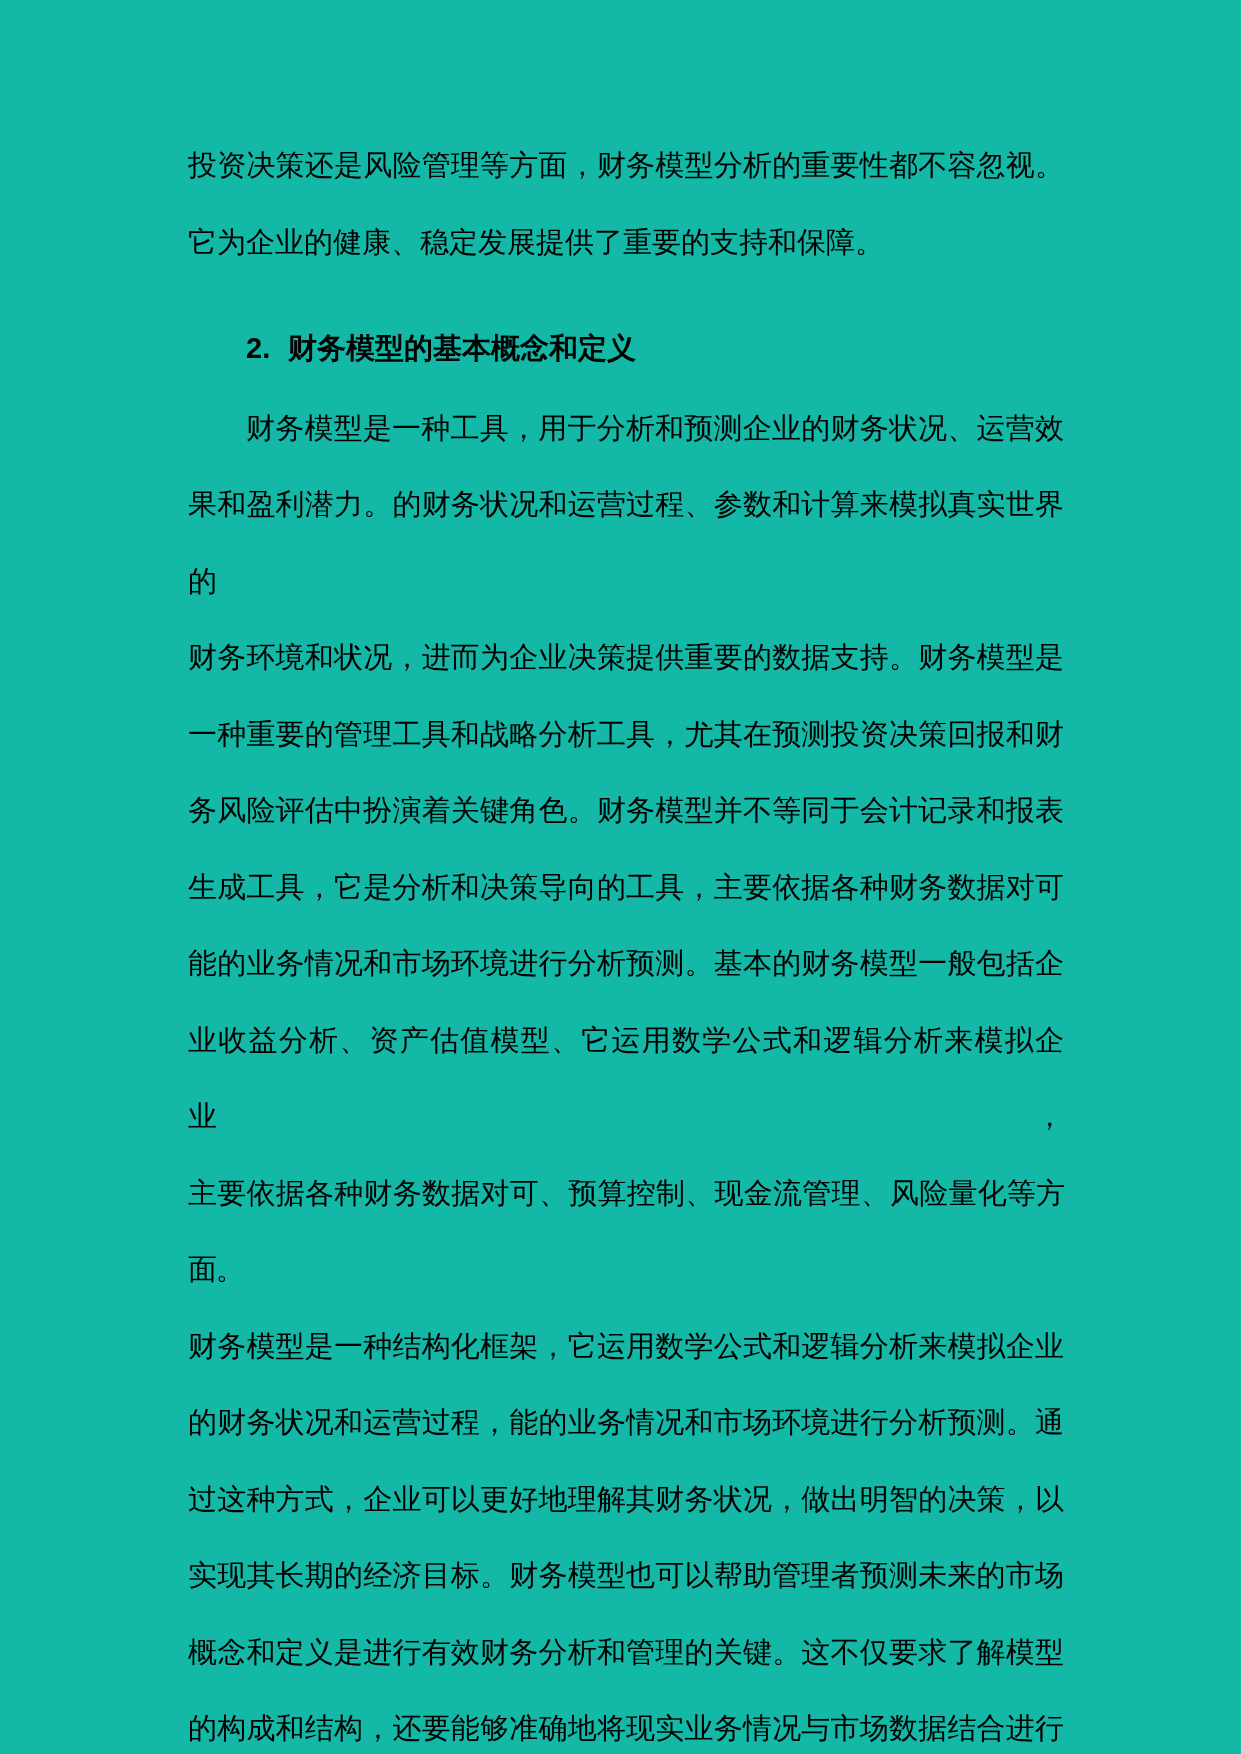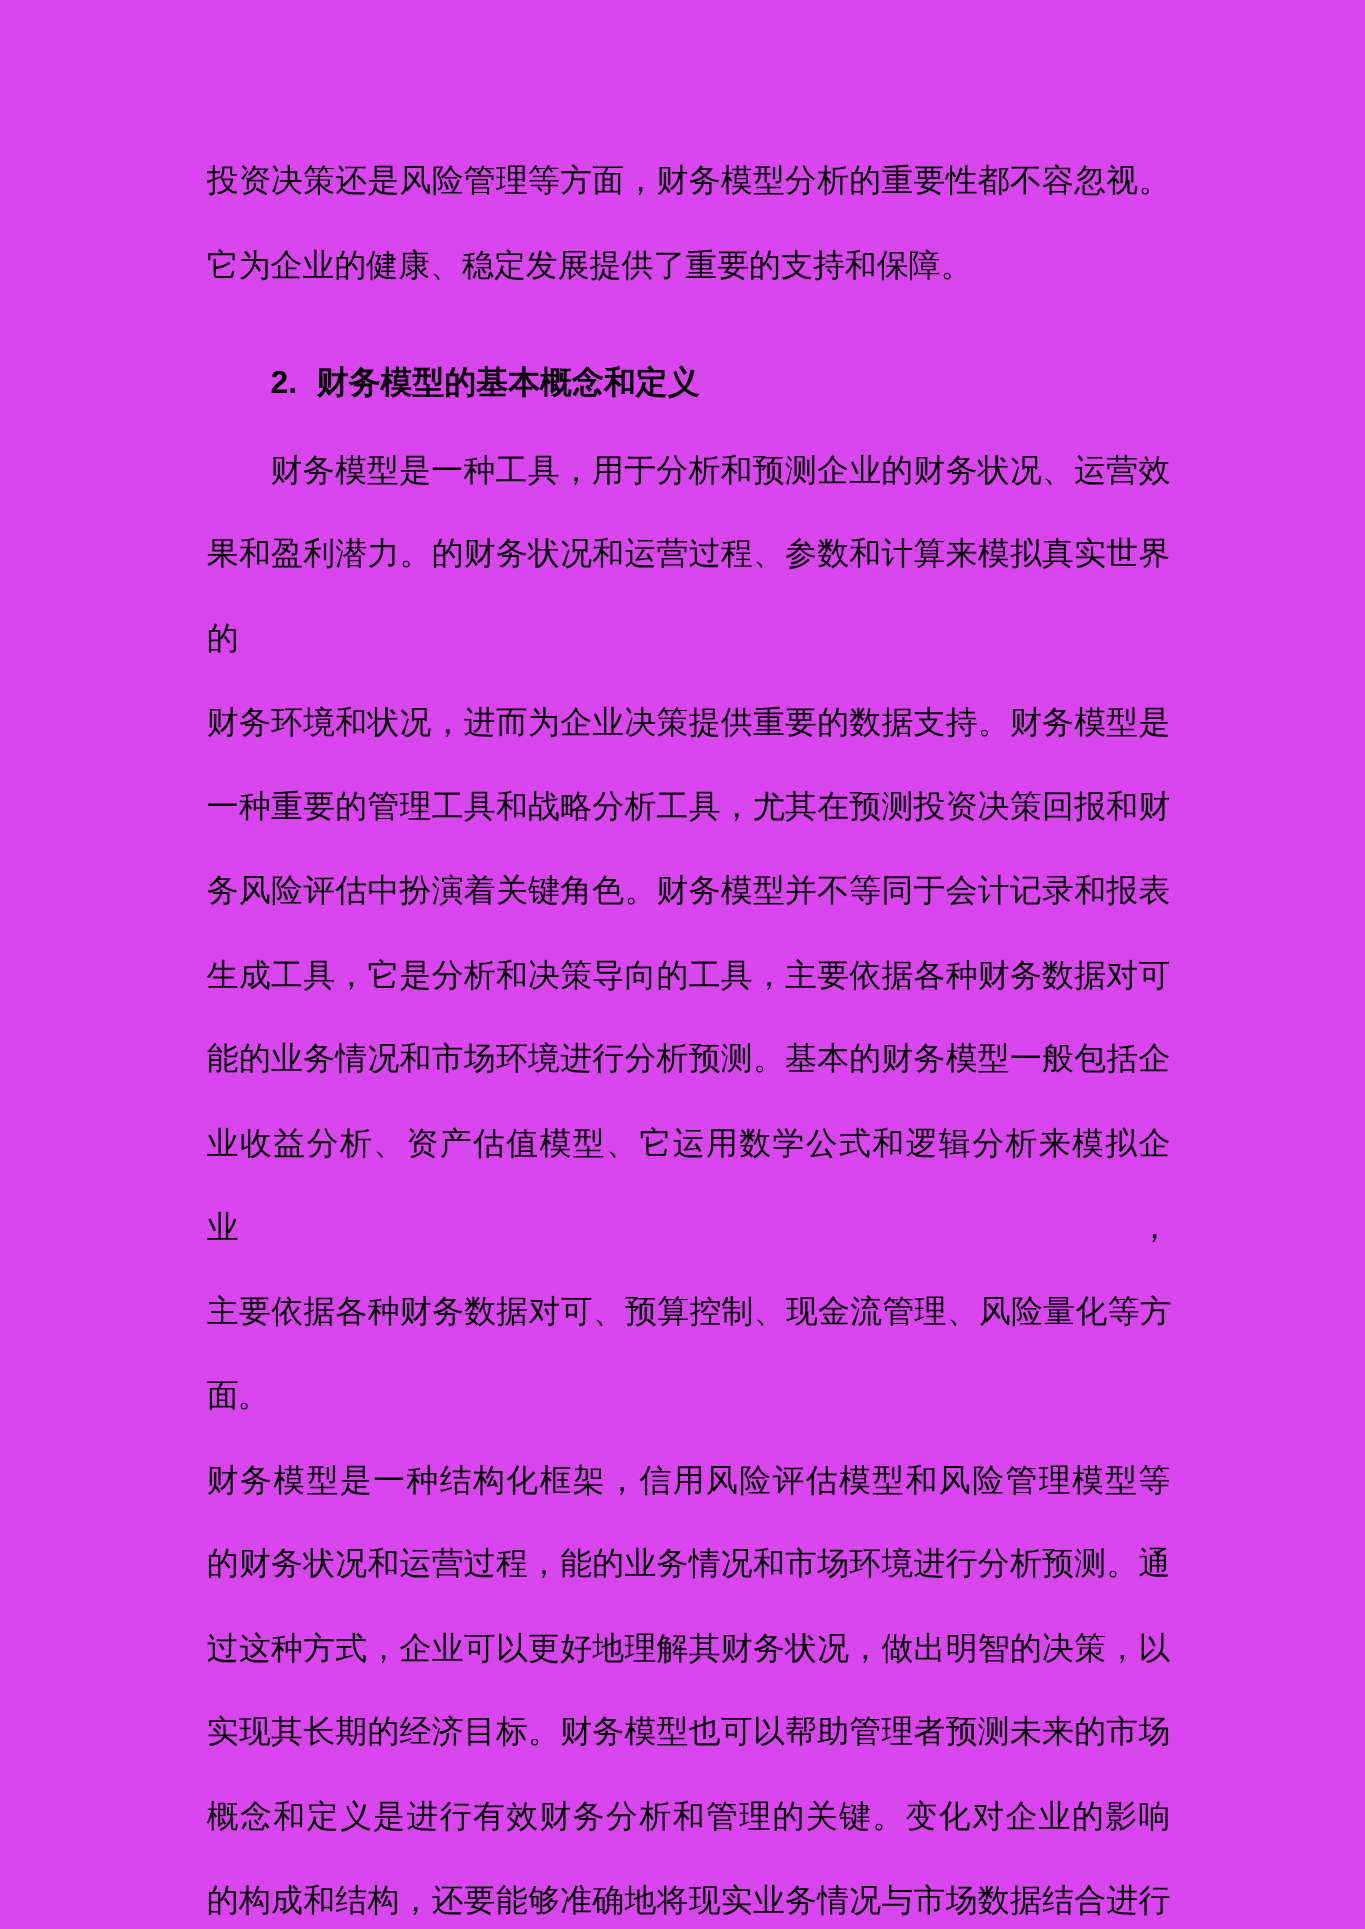--- a/index.html
+++ b/index.html
@@ -4,21 +4,21 @@
 <style>
   html, body {
     margin: 0;
     padding: 0;
     background: #ffffff;
   }
   .page {
     position: relative;
     width: 1241px;
     height: 1754px;
-    background: #d946ef;
+    background: #14b8a6;
     box-sizing: border-box;
     padding: 127px 177px 0 188px;
     overflow: hidden;
   }
   .para { margin: 0; padding: 0; }
   .line {
     font-family: "Liberation Serif", "DejaVu Serif", serif;
     font-size: 29px;
     line-height: 76.5px;
     color: #000000;
@@ -59,20 +59,20 @@
   <div class="para">
       <div class="line indent">财务模型是一种工具，用于分析和预测企业的财务状况、运营效</div>
       <div class="line">果和盈利潜力。的财务状况和运营过程、参数和计算来模拟真实世界的</div>
       <div class="line">财务环境和状况，进而为企业决策提供重要的数据支持。财务模型是</div>
       <div class="line">一种重要的管理工具和战略分析工具，尤其在预测投资决策回报和财</div>
       <div class="line">务风险评估中扮演着关键角色。财务模型并不等同于会计记录和报表</div>
       <div class="line">生成工具，它是分析和决策导向的工具，主要依据各种财务数据对可</div>
       <div class="line">能的业务情况和市场环境进行分析预测。基本的财务模型一般包括企</div>
       <div class="line">业收益分析、资产估值模型、它运用数学公式和逻辑分析来模拟企业，</div>
       <div class="line tight">主要依据各种财务数据对可、预算控制、现金流管理、风险量化等方面。</div>
-      <div class="line">财务模型是一种结构化框架，信用风险评估模型和风险管理模型等</div>
+      <div class="line">财务模型是一种结构化框架，它运用数学公式和逻辑分析来模拟企业</div>
       <div class="line">的财务状况和运营过程，能的业务情况和市场环境进行分析预测。通</div>
       <div class="line">过这种方式，企业可以更好地理解其财务状况，做出明智的决策，以</div>
       <div class="line">实现其长期的经济目标。财务模型也可以帮助管理者预测未来的市场</div>
-      <div class="line">概念和定义是进行有效财务分析和管理的关键。变化对企业的影响</div>
+      <div class="line">概念和定义是进行有效财务分析和管理的关键。这不仅要求了解模型</div>
       <div class="line">的构成和结构，还要能够准确地将现实业务情况与市场数据结合进行</div>
     </div>
 </div>
 
 </body></html>

